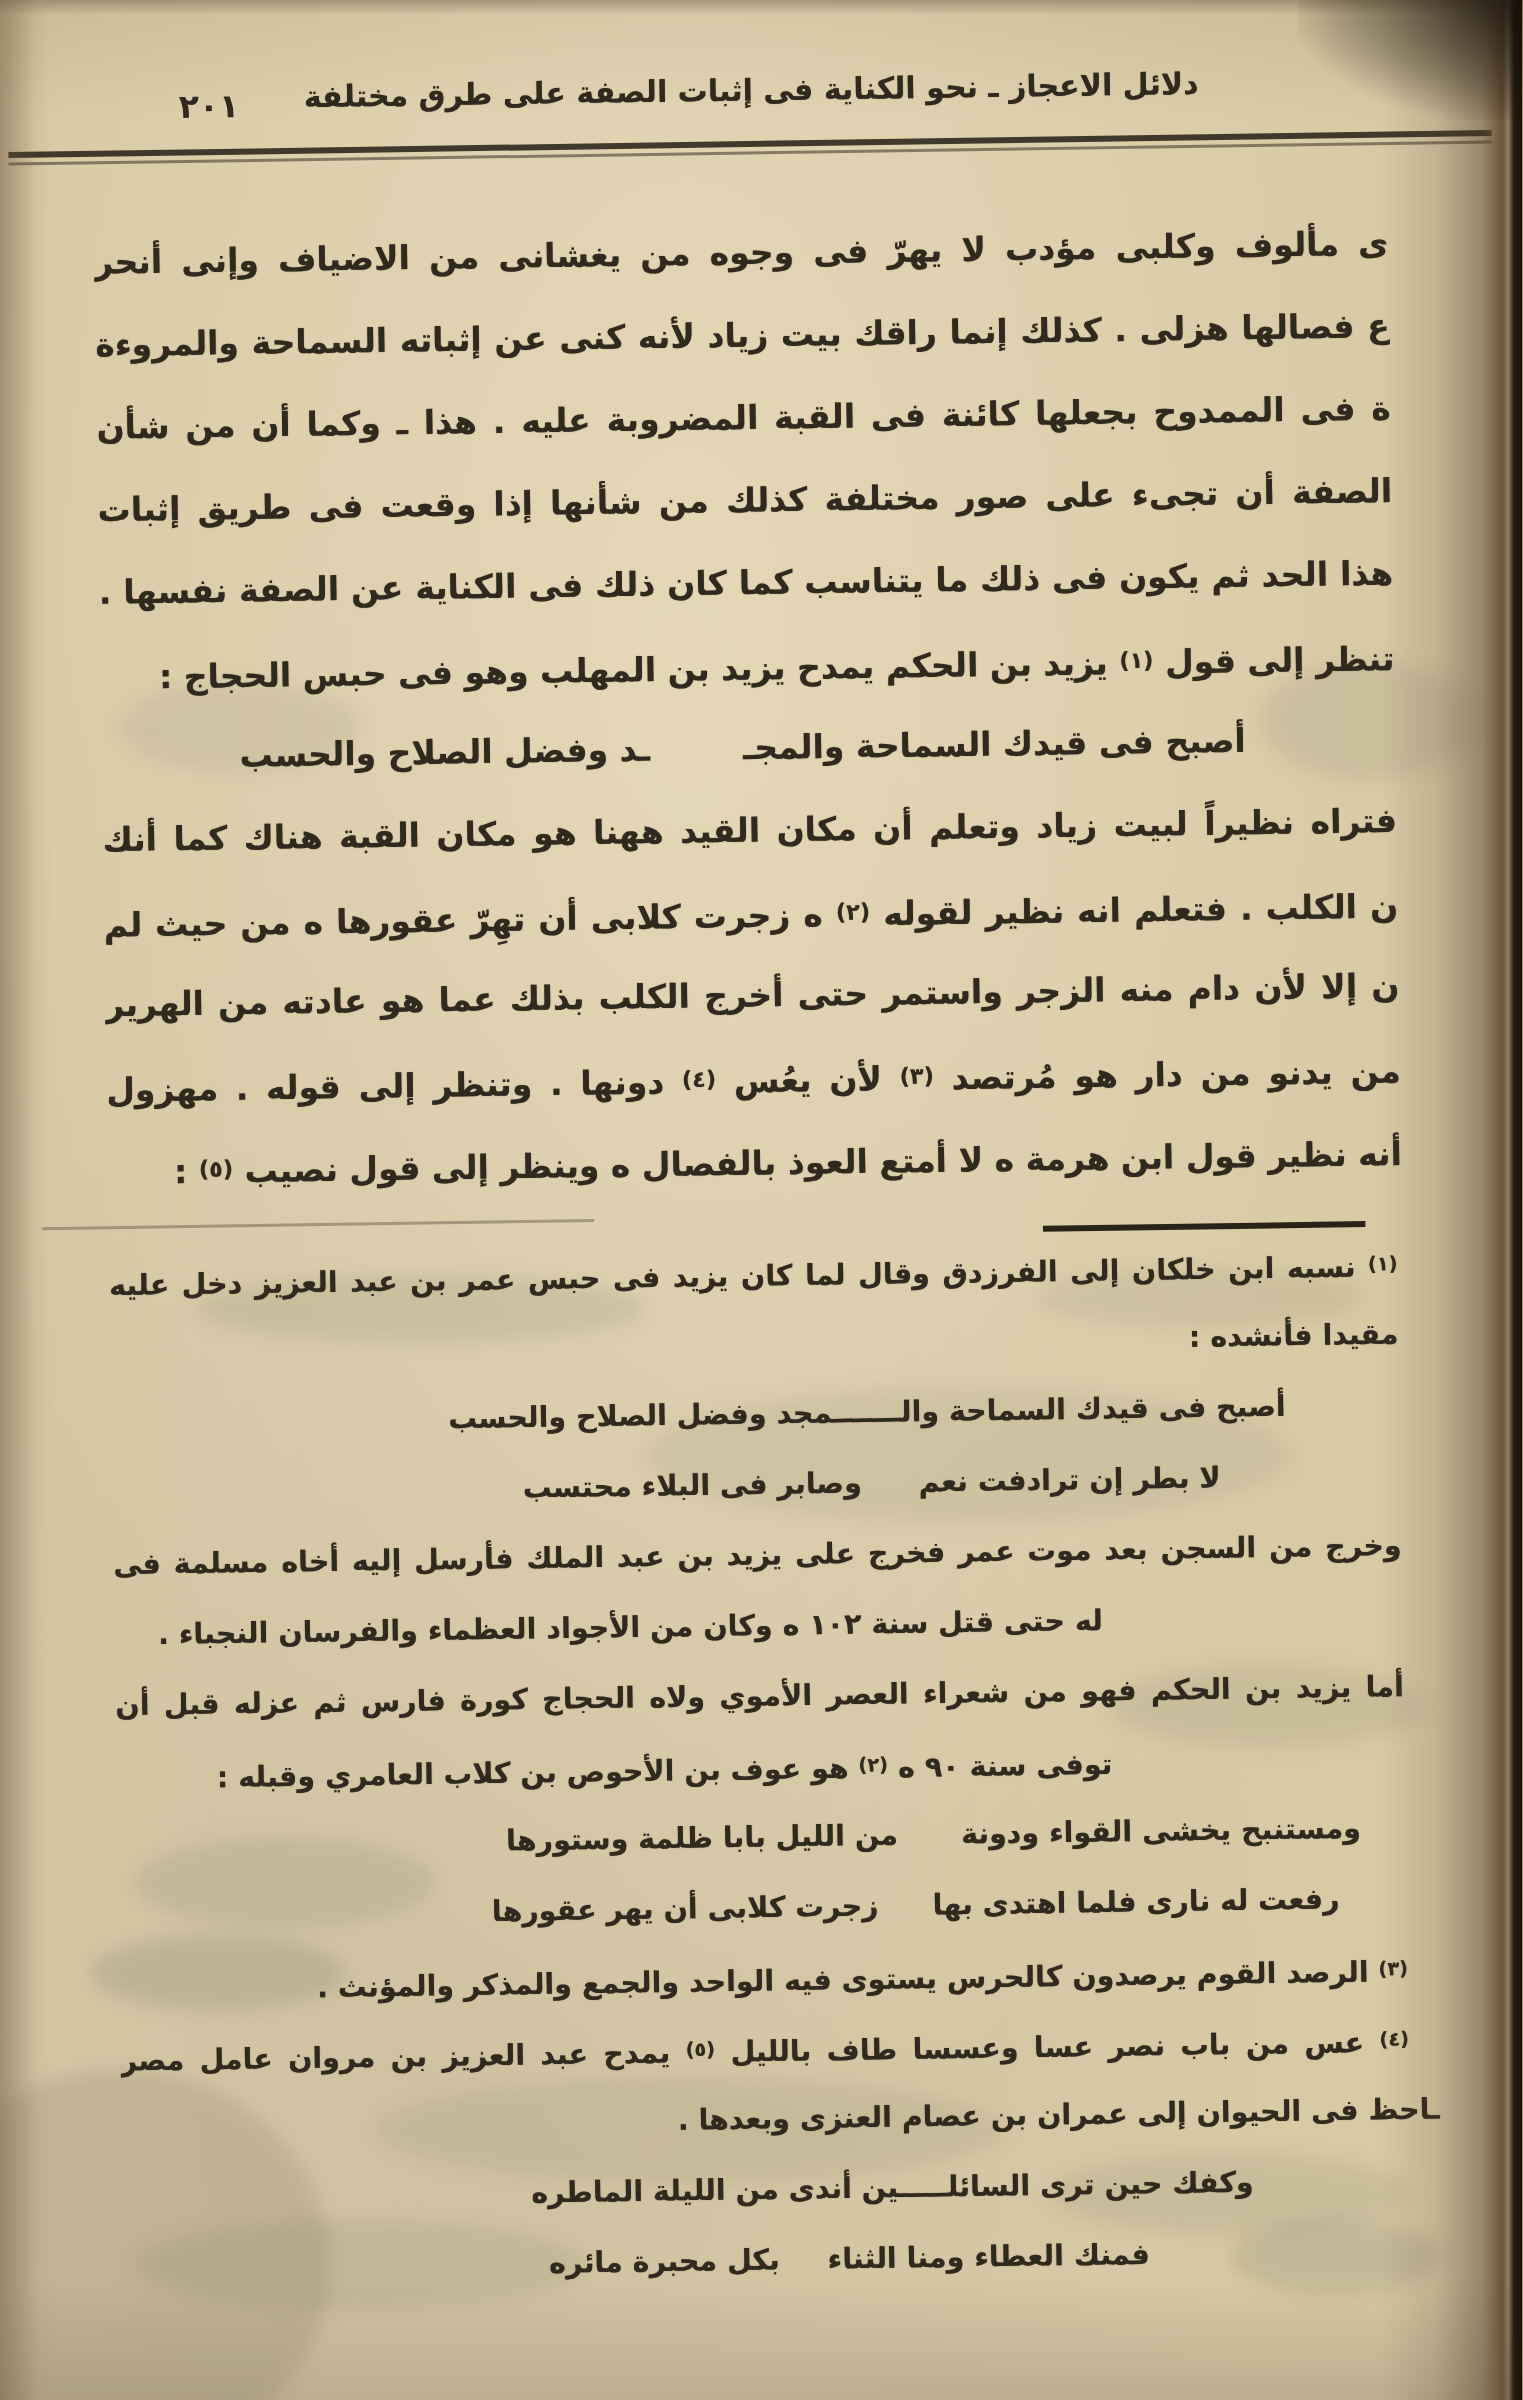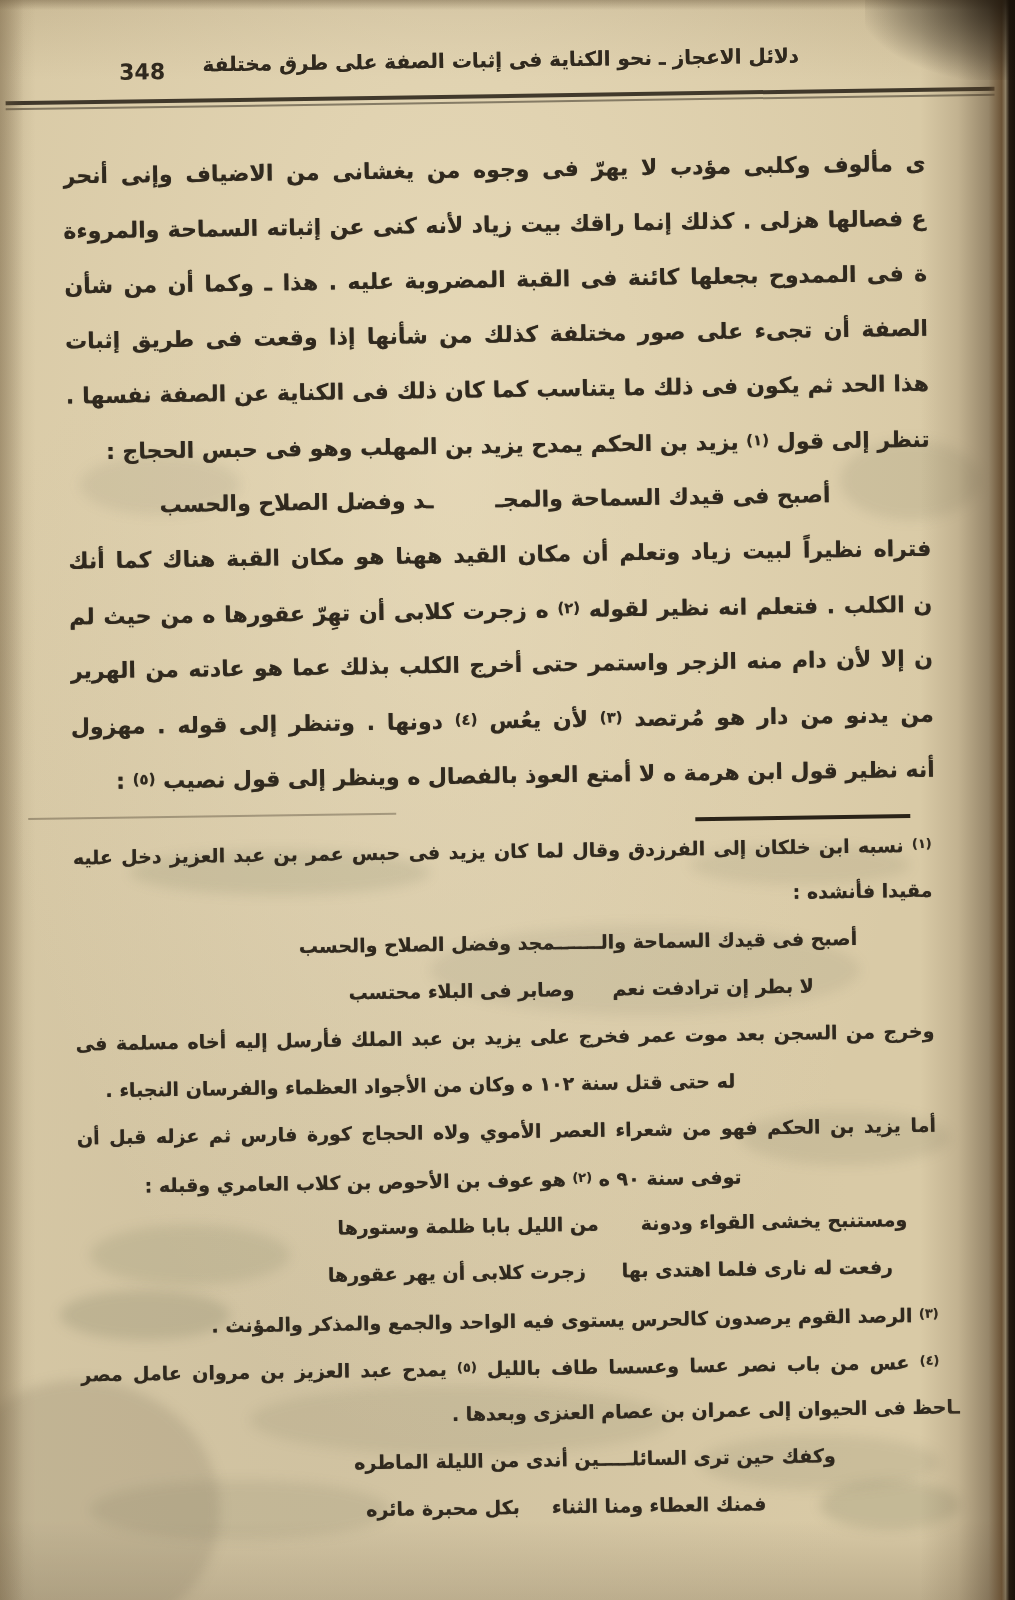--- a/index.html
+++ b/index.html
@@ -81,21 +81,21 @@
 <div class="blob" style="left:250px;top:1385px;width:420px;height:70px;background:rgba(96,99,72,0.11);"></div>
 <div class="blob" style="left:700px;top:1435px;width:240px;height:55px;background:rgba(96,99,72,0.12);"></div>
 <div class="blob" style="left:90px;top:1480px;width:300px;height:60px;background:rgba(96,99,72,0.12);"></div>
 <div class="blob" style="left:820px;top:1480px;width:140px;height:50px;background:rgba(80,84,60,0.15);"></div>
 <div class="blob" style="left:-60px;top:1380px;width:280px;height:260px;background:rgba(110,100,80,0.18);"></div>
 
 <div class="tilt">
 
   <div class="header">
     <span class="htitle">دلائل الاعجاز ـ نحو الكناية فى إثبات الصفة على طرق مختلفة</span>
-    <span class="pagenum">348</span>
+    <span class="pagenum">٢٠١</span>
   </div>
 
   <div class="rule-double"></div>
 
   <div class="main" id="main-lines">
       <div class="mline just">ى مألوف وكلبى مؤدب لا يهرّ فى وجوه من يغشانى من الاضياف وإنى أنحر المتالى من إبلى</div>
       <div class="mline just">ع فصالها هزلى . كذلك إنما راقك بيت زياد لأنه كنى عن إثباته السماحة والمروءة والندى</div>
       <div class="mline just">ة فى الممدوح بجعلها كائنة فى القبة المضروبة عليه . هذا ـ وكما أن من شأن الكناية الواقعة فى</div>
       <div class="mline just">الصفة أن تجىء على صور مختلفة كذلك من شأنها إذا وقعت فى طريق إثبات الصفة أن تجىء</div>
       <div class="mline just">هذا الحد ثم يكون فى ذلك ما يتناسب كما كان ذلك فى الكناية عن الصفة نفسها . تفسير هذا</div>

